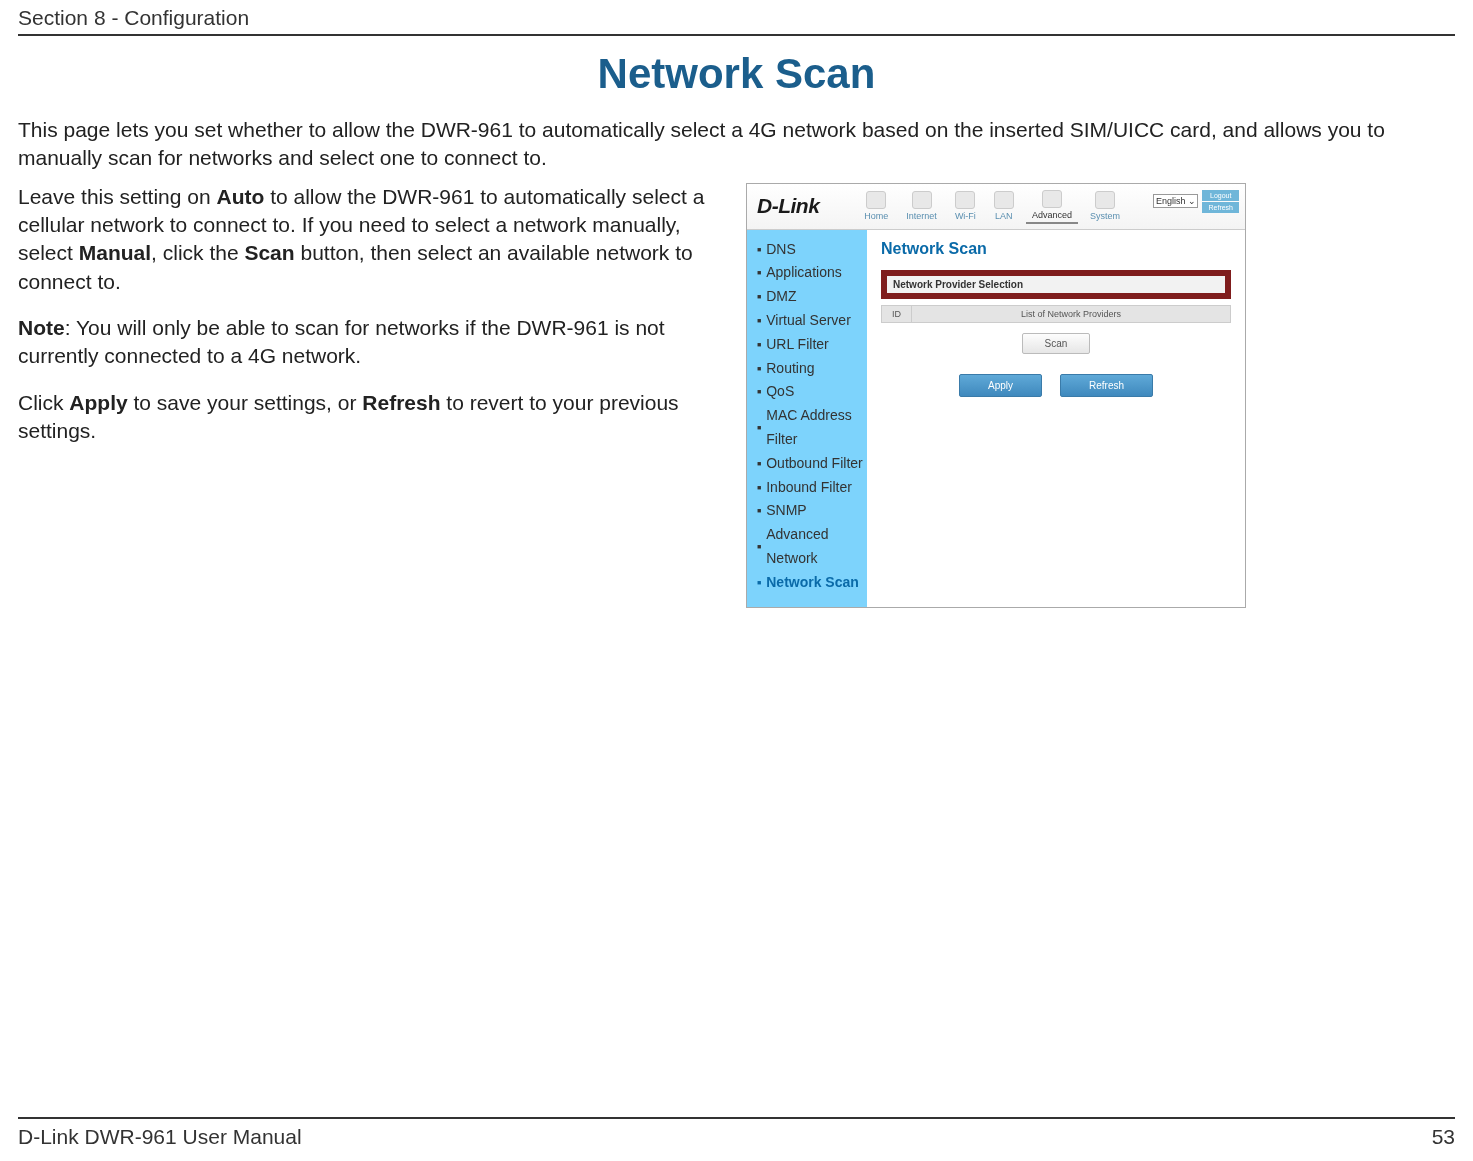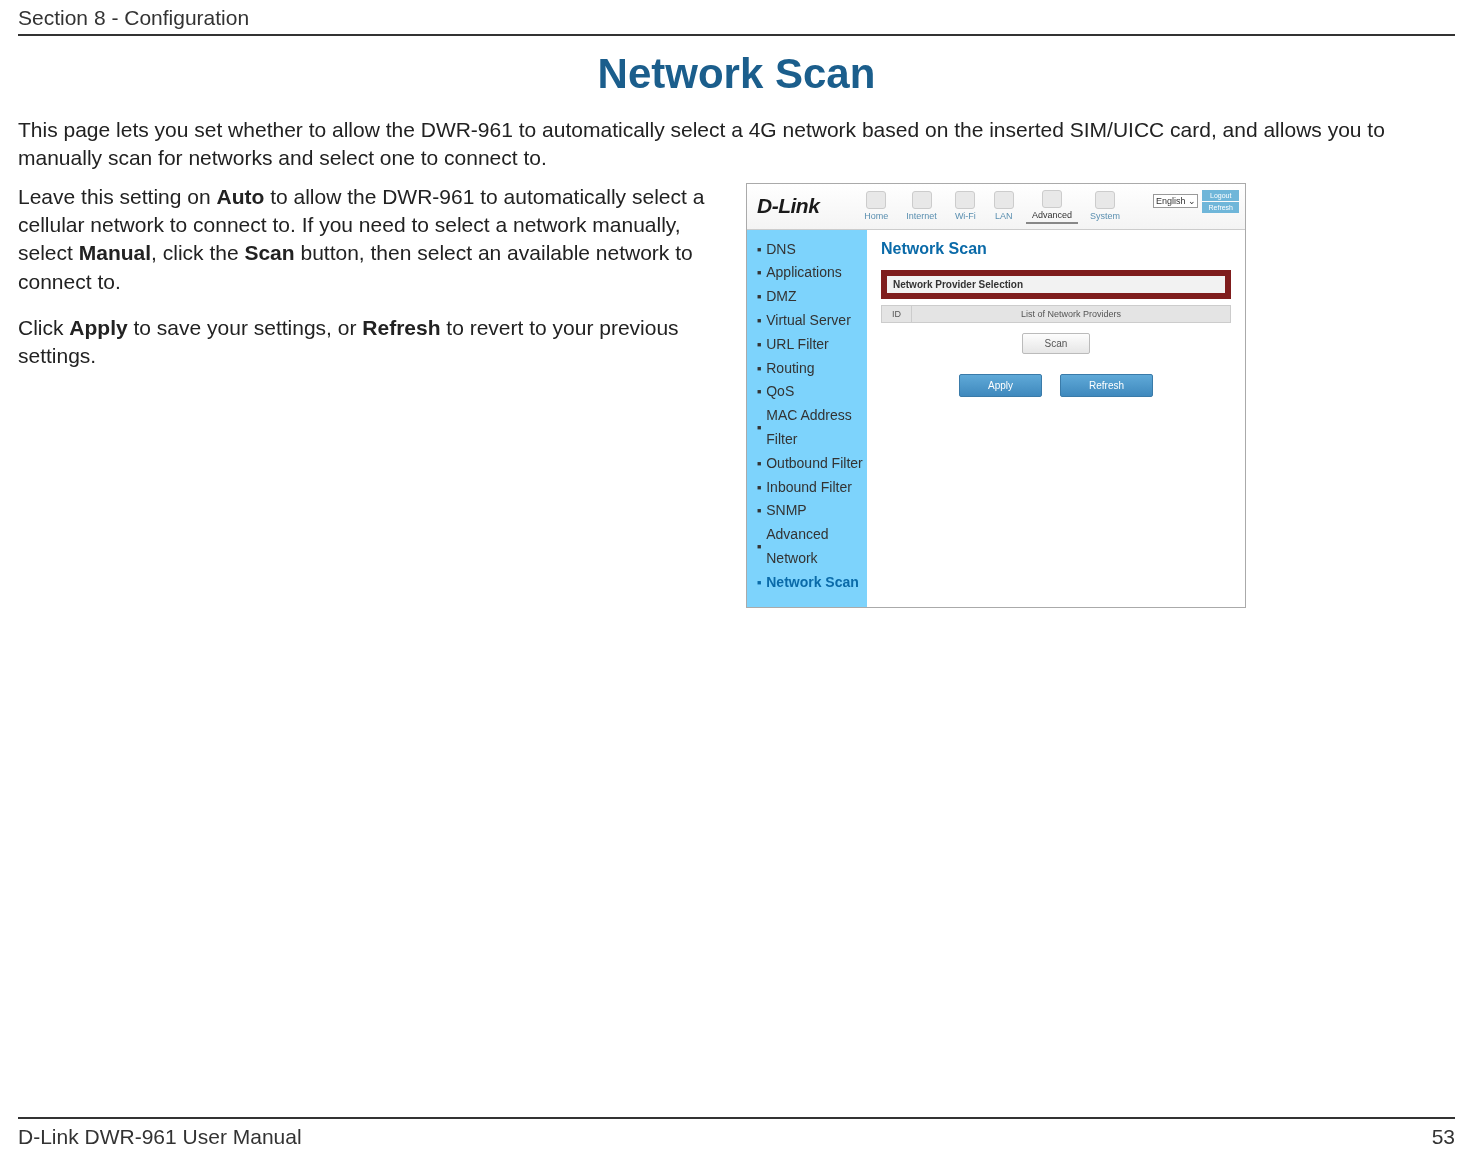--- a/index.html
+++ b/index.html
@@ -227,20 +227,23 @@
 
 <h1 class="page-title">Network Scan</h1>
 
 <p class="intro">This page lets you set whether to allow the DWR-961 to automatically select a 4G network based on the inserted SIM/UICC card, and allows you to manually scan for networks and select one to connect to.</p>
 
 <div class="main-row">
   <div class="left-col">
     <div class="field-desc">
       <p>
         <span>Leave this setting on </span><span class="bold">Auto</span><span> to allow the DWR-961 to automatically select a cellular network to connect to. If you need to select a network manually, select </span><span class="bold">Manual</span><span>, click the </span><span class="bold">Scan</span><span> button, then select an available network to connect to.</span>
+      </p>
+      <p>
+        <span class="bold">Note</span><span>: You will only be able to scan for networks if the DWR-961 is not currently connected to a 4G network.</span>
       </p>
       <p>
         <span>Click </span><span class="bold">Apply</span><span> to save your settings, or </span><span class="bold">Refresh</span><span> to revert to your previous settings.</span>
       </p>
     </div>
   </div>
 
   <div class="ui-shot">
     <div class="ui-topright">
       <div class="lang-select">

